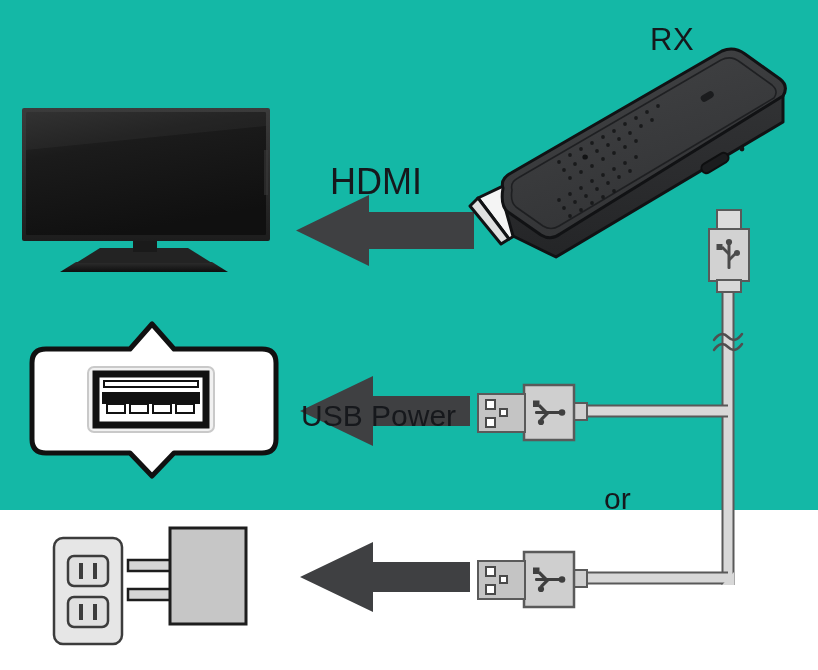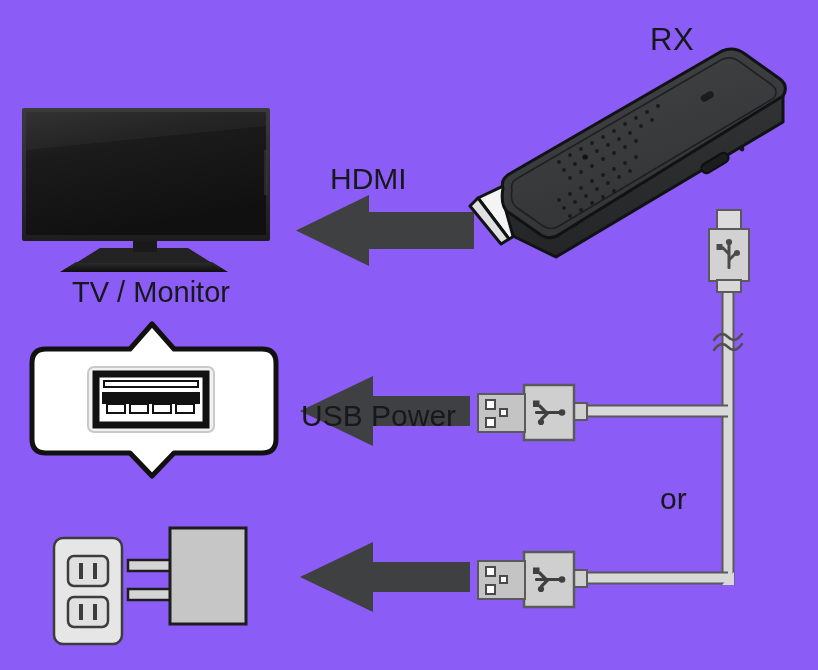--- a/index.html
+++ b/index.html
@@ -10,43 +10,43 @@
   }
   body {
     font-family: "Liberation Sans", sans-serif;
     width: 818px;
     height: 670px;
     overflow: hidden;
   }
   #diagram-root {
     position: relative;
     width: 818px;
-    height: 670px;
-    background: #8b5cf6;
+    height: 510px;
+    background: #14b8a6;
   }
   svg.layer {
     position: absolute;
     top: 0;
     left: 0;
     width: 818px;
     height: 670px;
   }
   .lbl {
     position: absolute;
     font-family: "Liberation Sans", sans-serif;
     color: #16181c;
     white-space: nowrap;
     line-height: 1;
     user-select: none;
   }
   #label-rx        { left: 650px; top: 24px;  font-size: 31px; font-weight: 400; letter-spacing: 0.5px; }
-  #label-hdmi      { left: 330px; top: 164px; font-size: 30px; font-weight: 400; }
+  #label-hdmi      { left: 330px; top: 164px; font-size: 36px; font-weight: 400; }
   #label-tv        { left: 72px;  top: 278px; font-size: 29px; font-weight: 400; }
   #label-usbpower  { left: 301px; top: 356px; font-size: 30px; font-weight: 400; margin-top: 45px; }
-  #label-or        { left: 660px; top: 484px; font-size: 30px; font-weight: 400; }
+  #label-or        { left: 604px; top: 484px; font-size: 30px; font-weight: 400; }
   #label-5v1a      { left: 160px; top: 630px; font-size: 31px; font-weight: 400; }
 </style>
 </head>
 <body>
 
 <div id="diagram-root">
 
   <svg class="layer" viewBox="0 0 818 670">
     <defs>
       <linearGradient id="gradScreen" x1="0" y1="0" x2="0.35" y2="1">
@@ -290,20 +290,19 @@
         <path d="M 550,580 L 542,588 L 540,585.5 L 547,578.5 Z"></path>
         <circle cx="541" cy="589" r="3.1"></circle>
       </g>
     </g>
   </svg>
 
   <div class="lbl" id="label-rx">RX</div>
 
   <div class="lbl" id="label-hdmi">HDMI</div>
 
-  <div class="lbl" id="label-tv">TV / Monitor</div>
 
   <div class="lbl" id="label-usbpower">USB Power</div>
 
   <div class="lbl" id="label-or">or</div>
 
 
 </div>
 
 </body></html>

